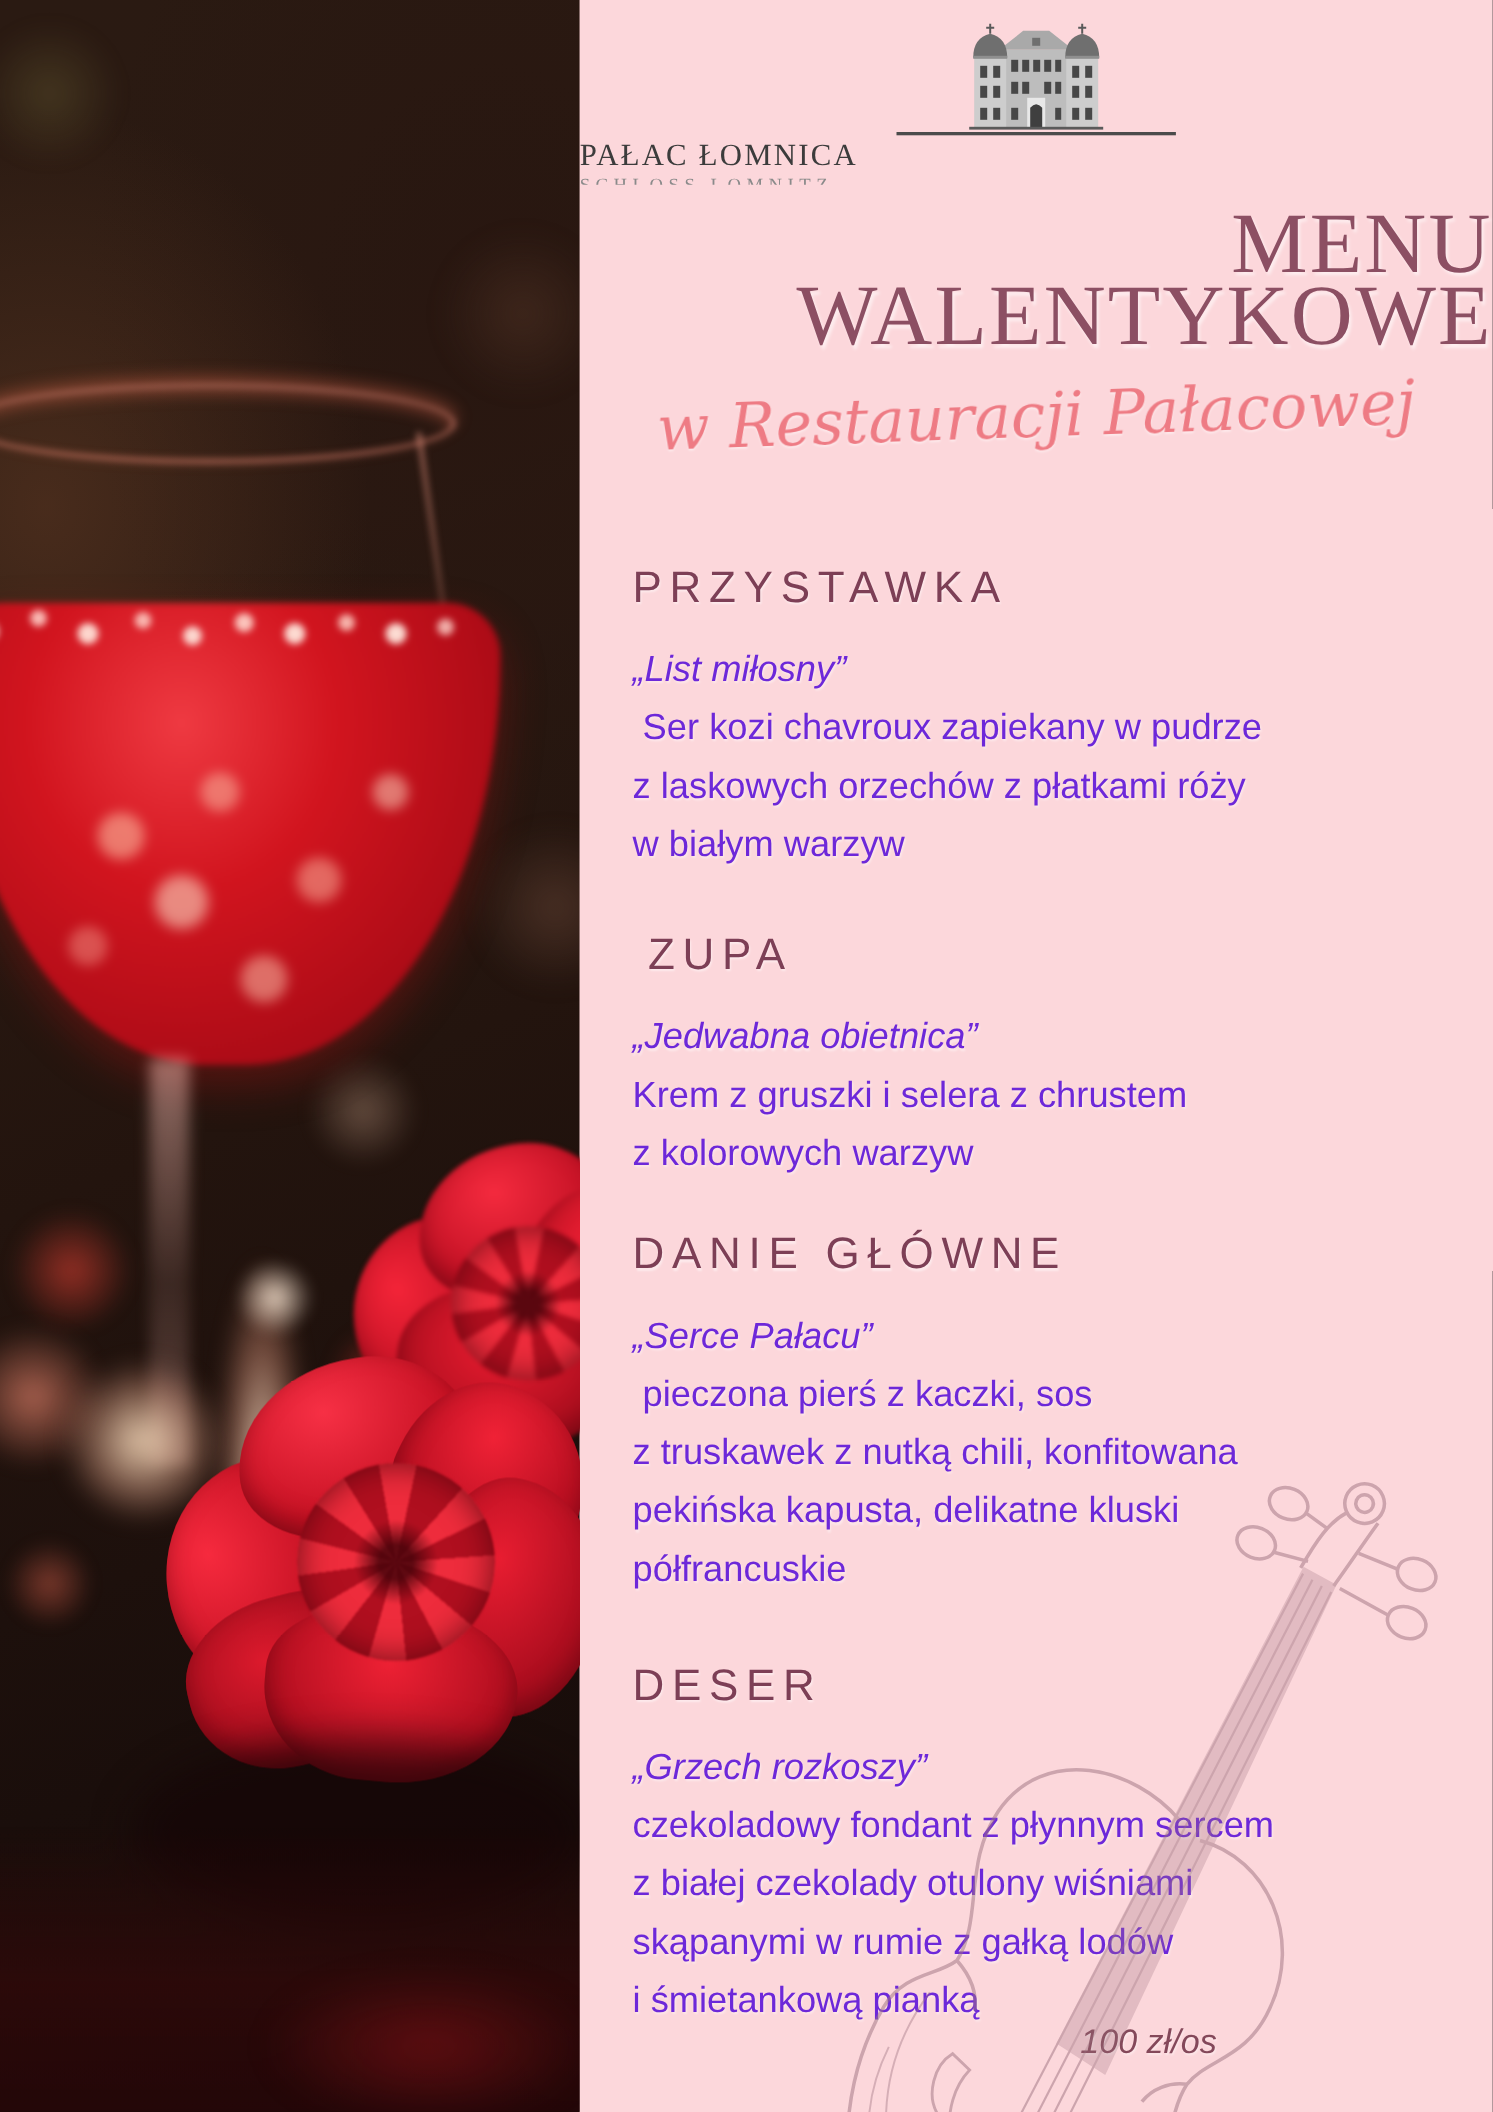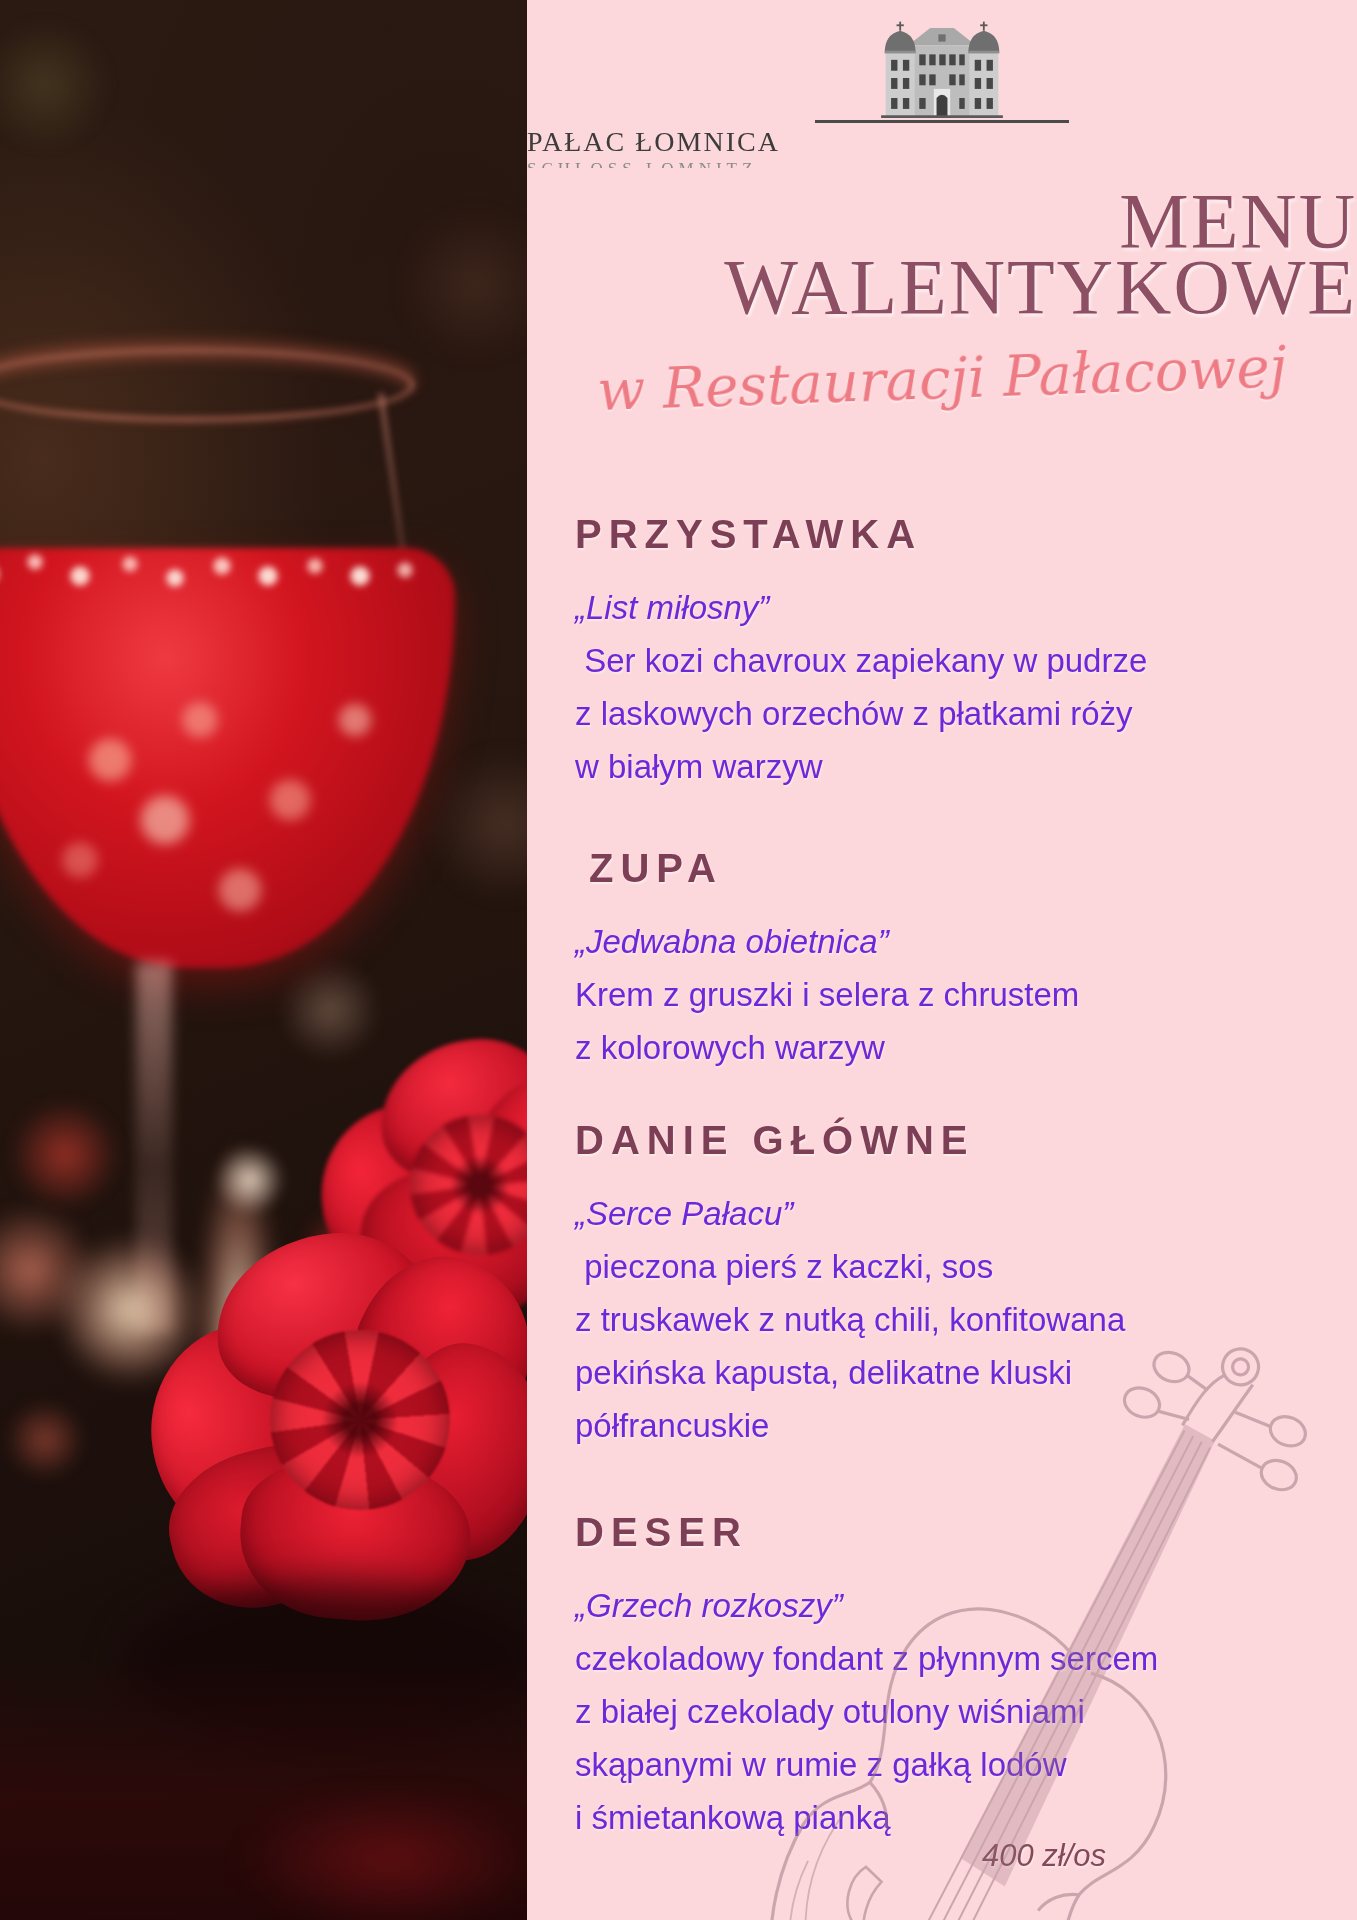--- a/index.html
+++ b/index.html
@@ -102,21 +102,21 @@
     text-shadow:2px 3px 3px rgba(255,255,255,.6);
   }
   .script-sub{
     position:absolute;top:346px;left:0;width:100%;text-align:center;
     font-family:"DejaVu Serif",cursive,serif;font-style:italic;
     font-size:56px;color:#ee7b84;transform:rotate(-2deg);
     text-shadow:0 2px 2px rgba(255,255,255,.45);
   }
   .course{position:absolute;left:48px;width:760px;}
   .course-heading{
-    font-size:40px;letter-spacing:7px;color:#7d3f56;font-weight:700;
+    font-size:40px;letter-spacing:7px;color:#7d3f56;font-weight:400;
     text-shadow:1px 2px 2px rgba(255,255,255,.5);
   }
   .course-lines{margin-top:24px;}
   .course-line{
     font-size:33px;line-height:53px;color:#6d28d9;white-space:pre-wrap;
     text-shadow:1px 2px 2px rgba(255,255,255,.45);
   }
   .dish-name{font-style:italic;}
   .price{
     position:absolute;top:1838px;left:455px;
@@ -273,21 +273,21 @@
       <div class="course-heading">DANIE GŁÓWNE</div>
       <div class="course-lines">
         <div class="course-line dish-name">„Serce Pałacu”</div>
         <div class="course-line"> pieczona pierś z kaczki, sos</div>
         <div class="course-line">z truskawek z nutką chili, konfitowana</div>
         <div class="course-line">pekińska kapusta, delikatne kluski</div>
         <div class="course-line">półfrancuskie</div>
       </div>
     </div>
 
-    <div class="price">400 zł/os</div>
+    <div class="price">100 zł/os</div>
 
     <svg class="violin" width="470" height="900" viewBox="0 0 235 450">
       <g stroke="#9d7280" stroke-width="1.6" fill="none">
         <circle cx="152" cy="20" r="9"></circle>
         <circle cx="152" cy="20" r="4"></circle>
         <path d="M146,27 C140,34 138,44 136,58"></path>
         <path d="M161,26 C158,38 156,48 153,60"></path>
         <ellipse cx="120" cy="33" rx="9" ry="7"></ellipse>
         <line x1="129" y1="34" x2="141" y2="37"></line>
         <ellipse cx="186" cy="41" rx="9" ry="7"></ellipse>

